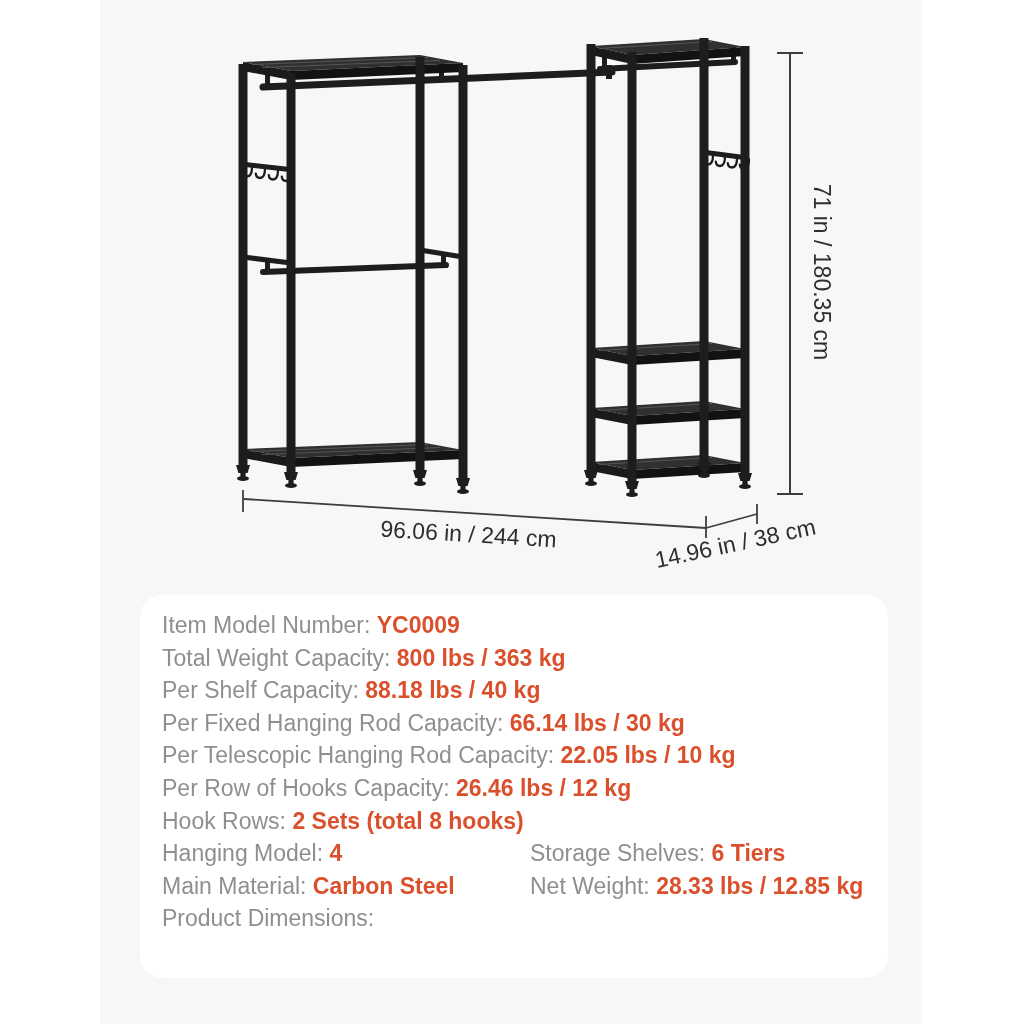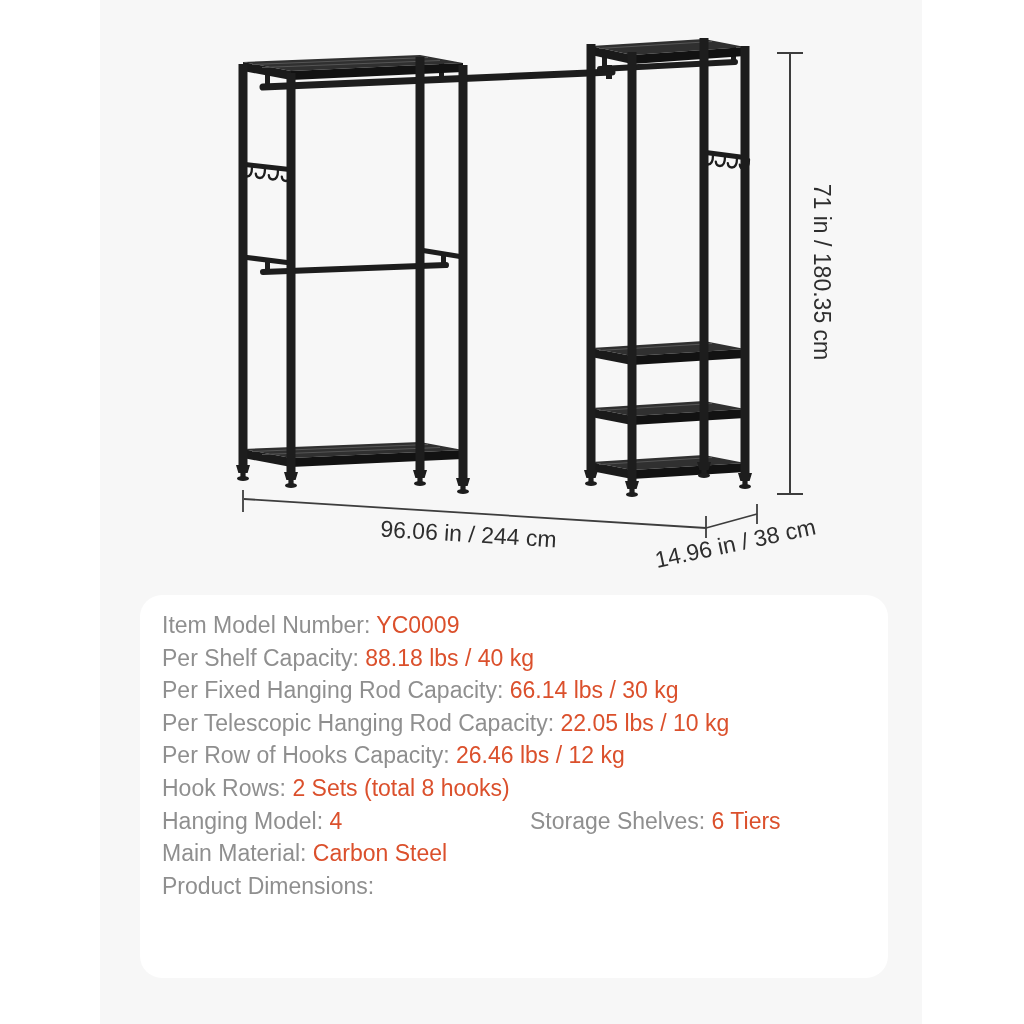--- a/index.html
+++ b/index.html
@@ -28,21 +28,21 @@
   .hook{stroke:#1d1d1d;stroke-width:2.3;fill:none;stroke-linecap:round;}
 
   
   .panel{
     position:absolute;left:140px;top:595px;width:748px;height:383px;
     background:var(--panel_bg,#ffffff);border-radius:22px;
     box-sizing:border-box;padding:14px 20px 0 22px;
   }
   .row{position:relative;line-height:32.6px;font-size:23px;white-space:nowrap;}
   .lbl{color:var(--label_gray,#8f8f8f);}
-  .val{color:var(--accent,#db502c);font-weight:400;}
+  .val{color:var(--accent,#db502c);font-weight:700;}
   .cell-right{position:absolute;left:368px;top:0;}
 </style>
 </head>
 <body>
 
 <div class="canvas"></div>
 
 <svg class="rack-svg" width="1024" height="590" viewBox="0 0 1024 590">
 
   <g>
@@ -202,20 +202,23 @@
     <text class="dim-text" transform="translate(737,551) rotate(-12)" text-anchor="middle">14.96 in / 38 cm</text>
   </g>
 </svg>
 
 <div class="panel">
 
   <div class="row">
     <span class="lbl">Item Model Number: </span><span class="val">YC0009</span>
   </div>
   <div class="row">
+    <span class="lbl">Total Weight Capacity: </span><span class="val">800 lbs / 363 kg</span>
+  </div>
+  <div class="row">
     <span class="lbl">Per Shelf Capacity: </span><span class="val">88.18 lbs / 40 kg</span>
   </div>
   <div class="row">
     <span class="lbl">Per Fixed Hanging Rod Capacity: </span><span class="val">66.14 lbs / 30 kg</span>
   </div>
   <div class="row">
     <span class="lbl">Per Telescopic Hanging Rod Capacity: </span><span class="val">22.05 lbs / 10 kg</span>
   </div>
   <div class="row">
     <span class="lbl">Per Row of Hooks Capacity: </span><span class="val">26.46 lbs / 12 kg</span>
@@ -230,19 +233,22 @@
     </span>
     <span class="cell-right">
       <span class="lbl">Storage Shelves: </span><span class="val">6 Tiers</span>
     </span>
   </div>
 
   <div class="row">
     <span>
       <span class="lbl">Main Material: </span><span class="val">Carbon Steel</span>
     </span>
+    <span class="cell-right">
+      <span class="lbl">Net Weight: </span><span class="val">28.33 lbs / 12.85 kg</span>
+    </span>
   </div>
 
   <div class="row">
     <span class="lbl">Product Dimensions:</span>
   </div>
 
 </div>
 
 </body></html>

